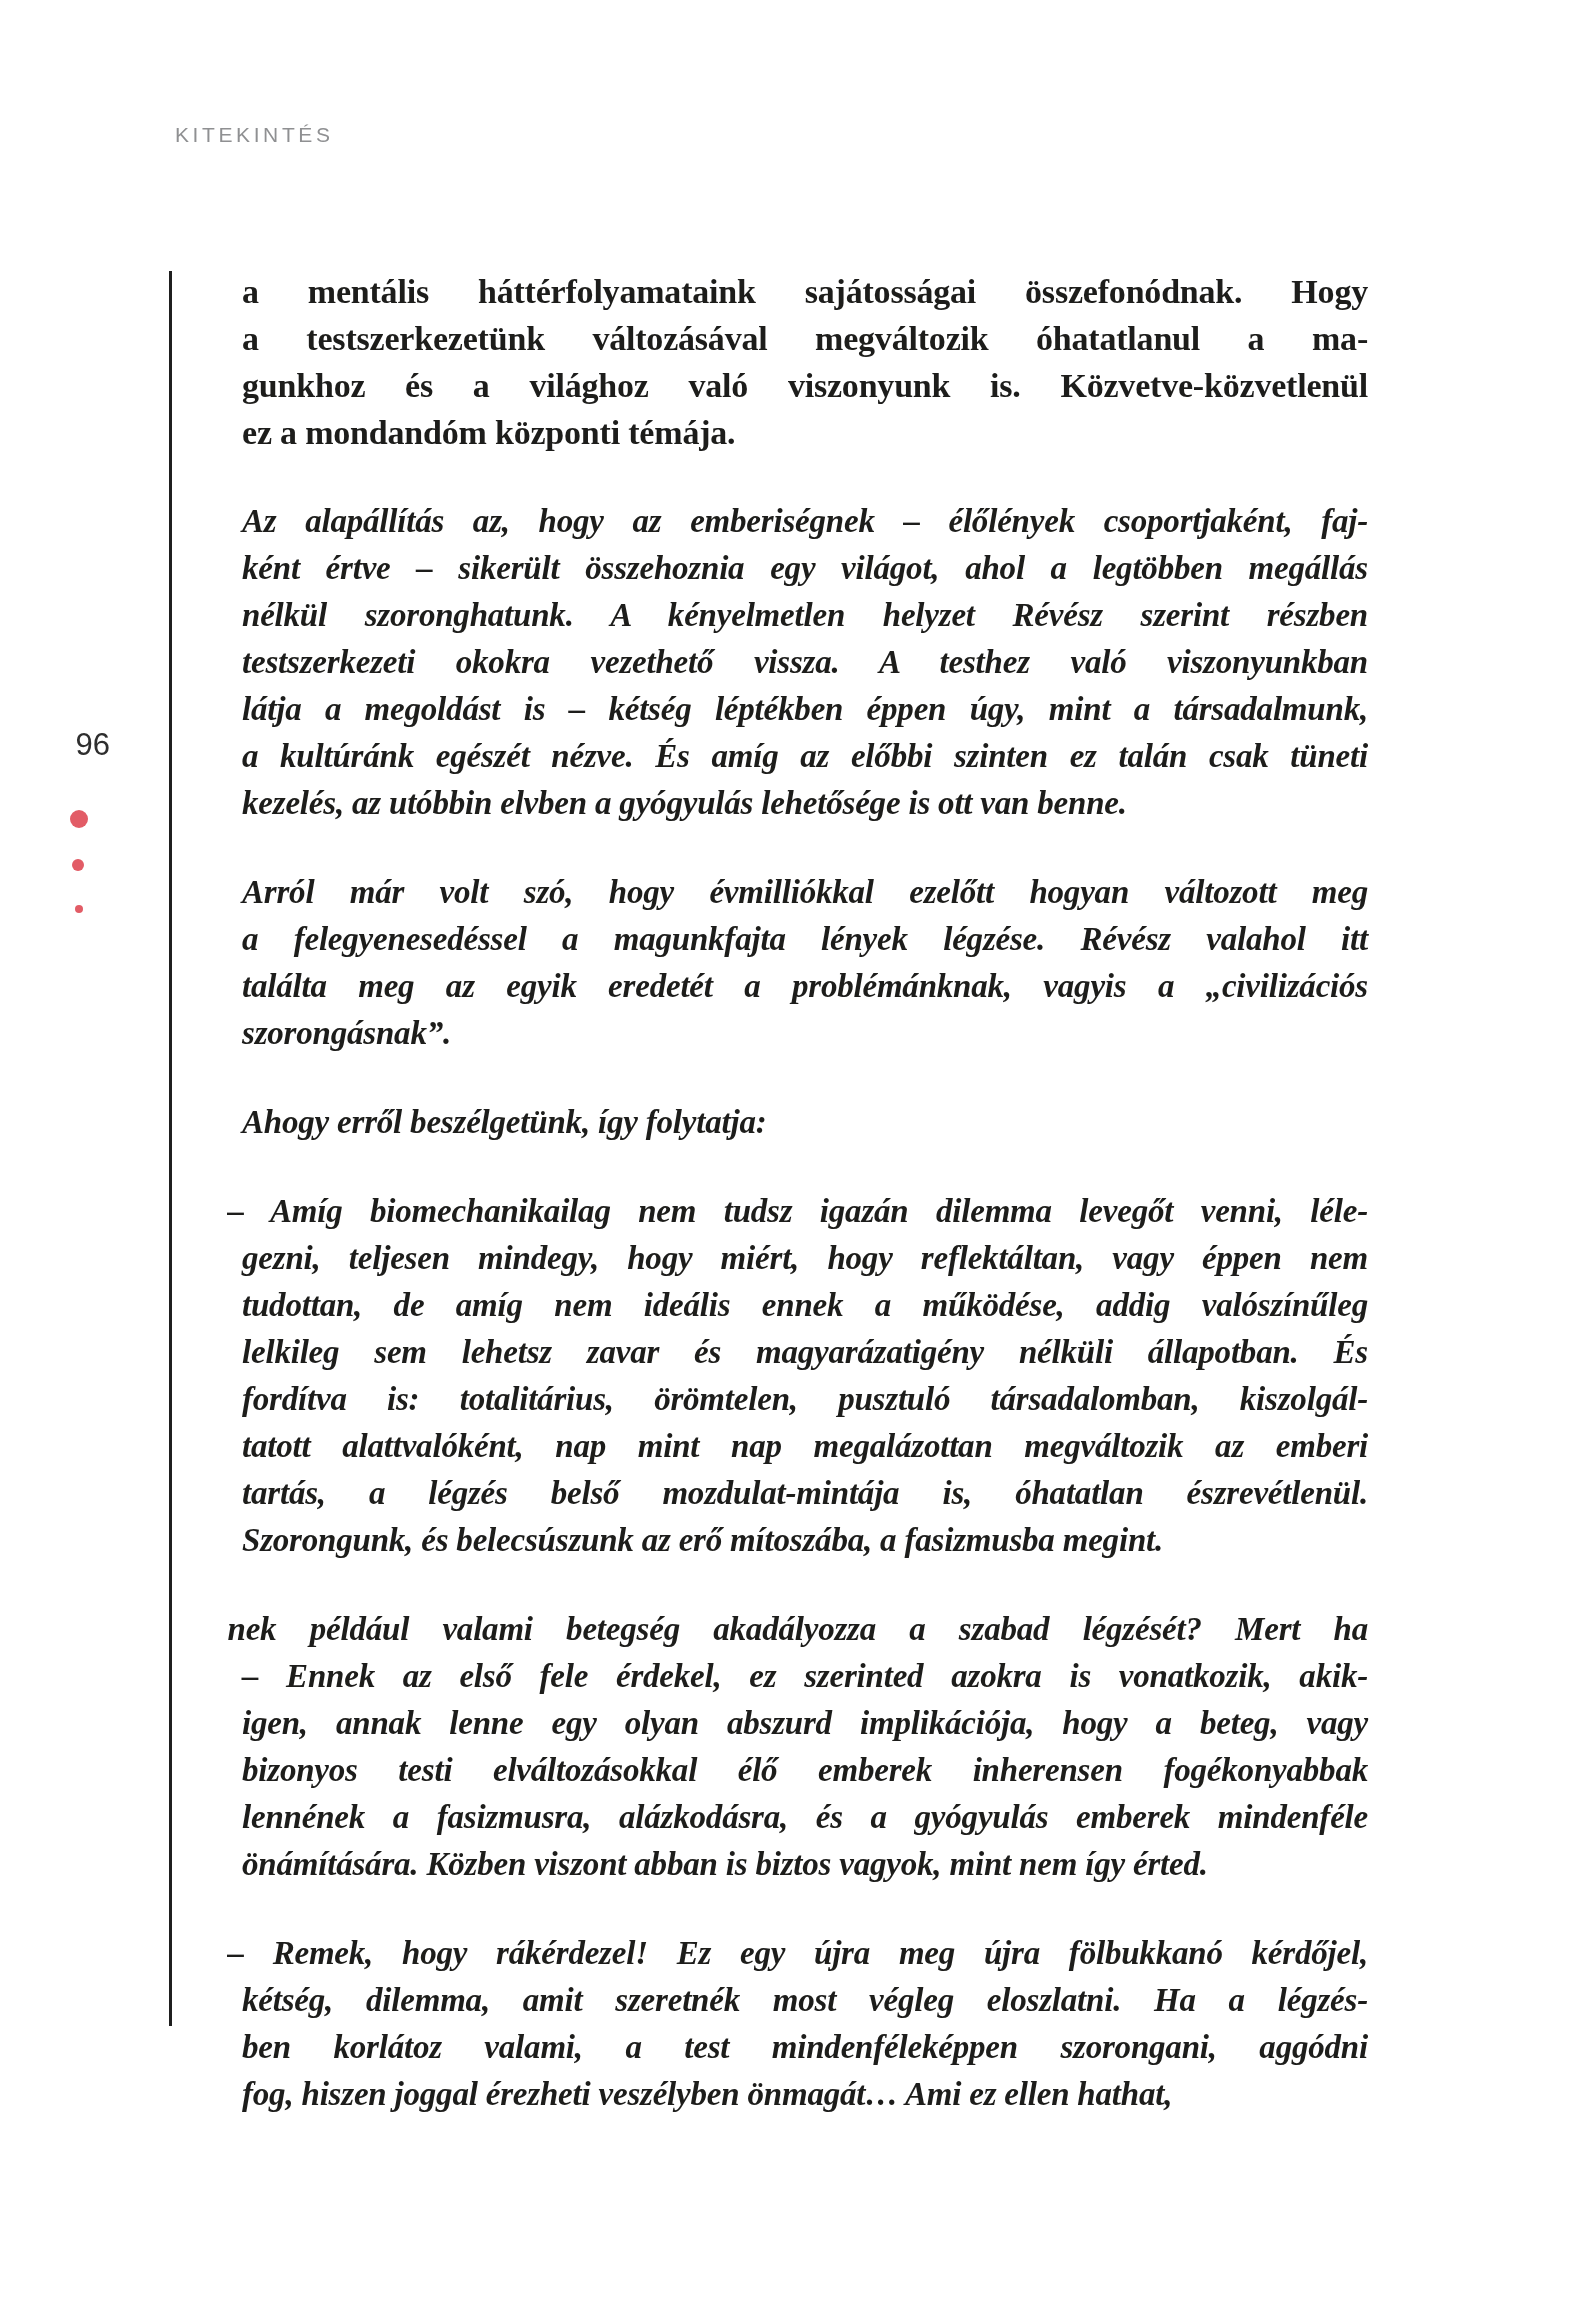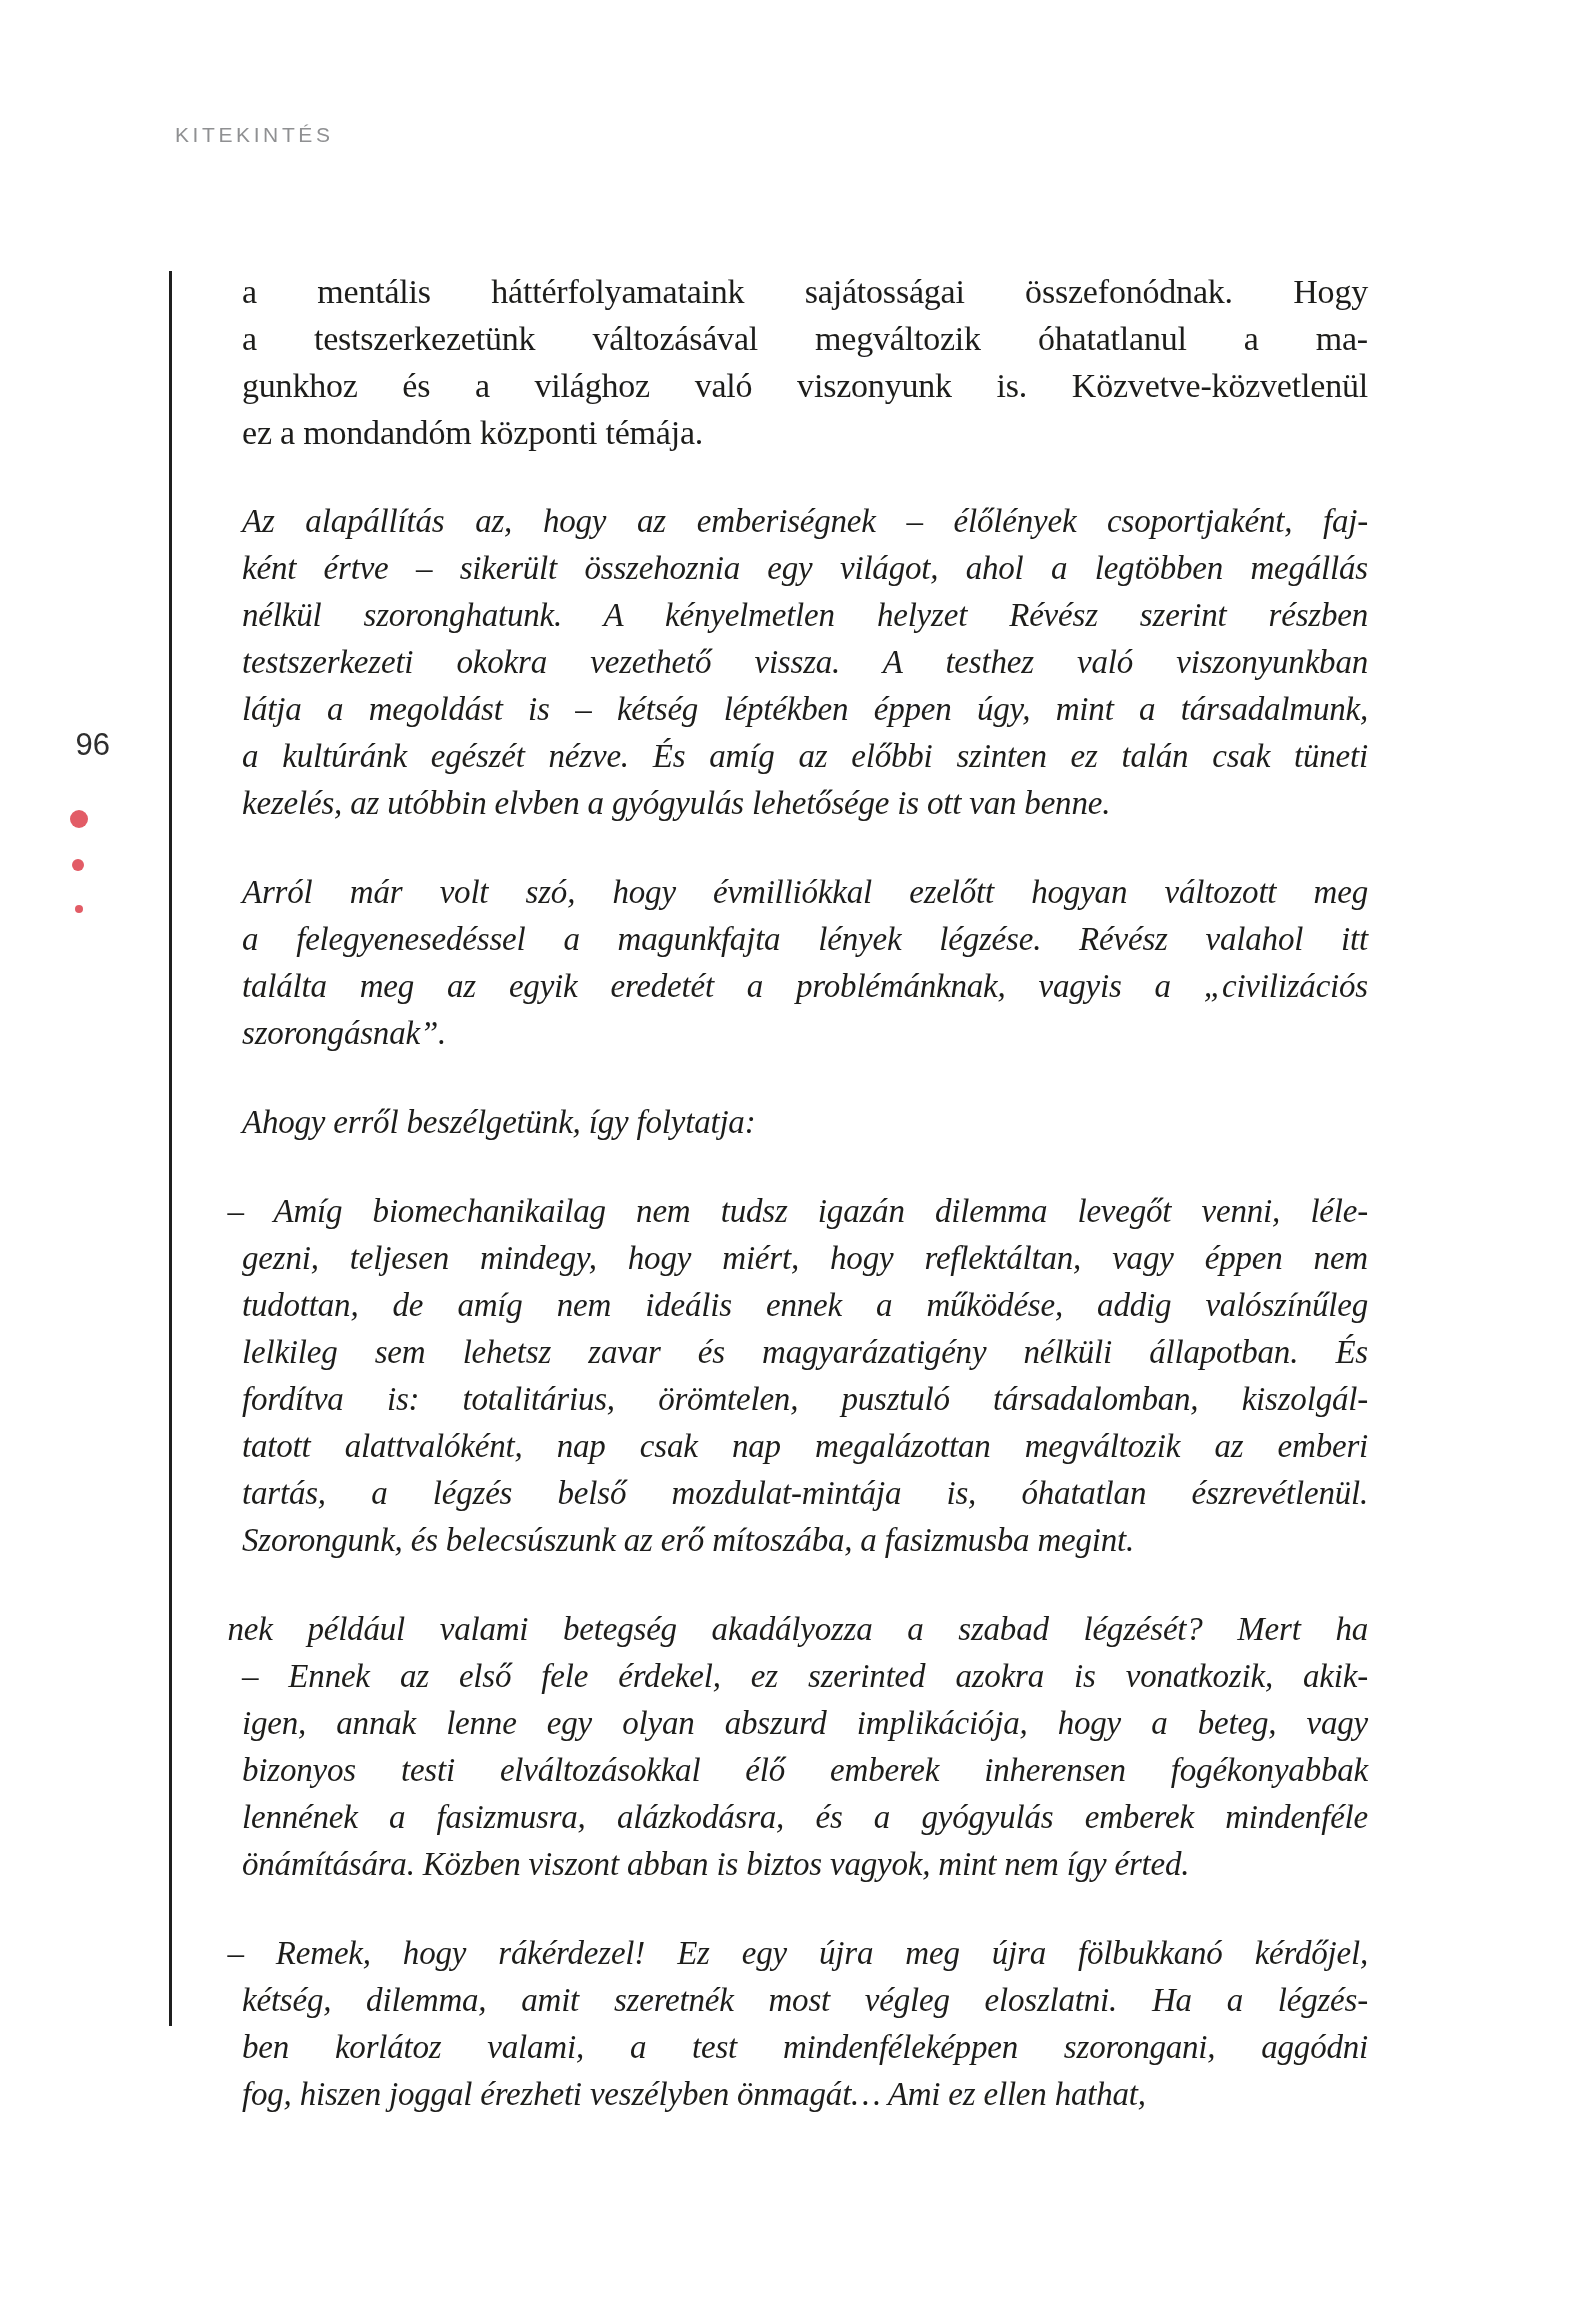--- a/index.html
+++ b/index.html
@@ -74,20 +74,21 @@
     letter-spacing: -0.2px;
   }
   .para.italic {
     font-style: italic;
     letter-spacing: -0.2px;
   }
   .para + .para { margin-top: 42px; }
   .line {
     text-align: justify;
     text-align-last: left;
+    font-weight: bold;
   }
   .line.jl { text-align-last: justify; }
   .para.dialogue .line:first-child { margin-left: -14.5px; }
 </style>
 </head>
 <body>
 
 <div id="canvas" style="color: rgb(29, 29, 27);">
 
   <div class="running-header" style="color: rgb(143, 144, 146);">KITEKINTÉS</div>
@@ -126,21 +127,21 @@
       </div>
       <div class="para italic">
         <div class="line">Ahogy erről beszélgetünk, így folytatja:</div>
       </div>
       <div class="para italic dialogue">
         <div class="line jl">– Amíg biomechanikailag nem tudsz igazán dilemma levegőt venni, léle-</div>
         <div class="line jl">gezni, teljesen mindegy, hogy miért, hogy reflektáltan, vagy éppen nem</div>
         <div class="line jl">tudottan, de amíg nem ideális ennek a működése, addig valószínűleg</div>
         <div class="line jl">lelkileg sem lehetsz zavar és magyarázatigény nélküli állapotban. És</div>
         <div class="line jl">fordítva is: totalitárius, örömtelen, pusztuló társadalomban, kiszolgál-</div>
-        <div class="line jl">tatott alattvalóként, nap csak nap megalázottan megváltozik az emberi</div>
+        <div class="line jl">tatott alattvalóként, nap mint nap megalázottan megváltozik az emberi</div>
         <div class="line jl">tartás, a légzés belső mozdulat-mintája is, óhatatlan észrevétlenül.</div>
         <div class="line">Szorongunk, és belecsúszunk az erő mítoszába, a fasizmusba megint.</div>
       </div>
       <div class="para italic dialogue">
         <div class="line jl">nek például valami betegség akadályozza a szabad légzését? Mert ha</div>
         <div class="line jl">– Ennek az első fele érdekel, ez szerinted azokra is vonatkozik, akik-</div>
         <div class="line jl">igen, annak lenne egy olyan abszurd implikációja, hogy a beteg, vagy</div>
         <div class="line jl">bizonyos testi elváltozásokkal élő emberek inherensen fogékonyabbak</div>
         <div class="line jl">lennének a fasizmusra, alázkodásra, és a gyógyulás emberek mindenféle</div>
         <div class="line">önámítására. Közben viszont abban is biztos vagyok, mint nem így érted.</div>

